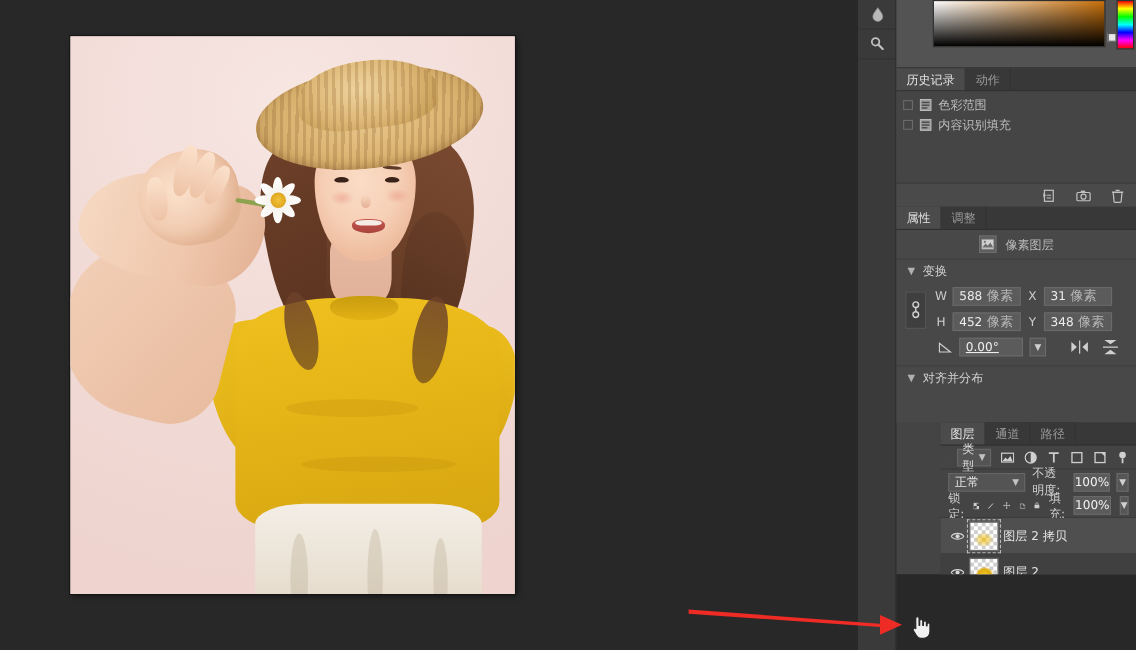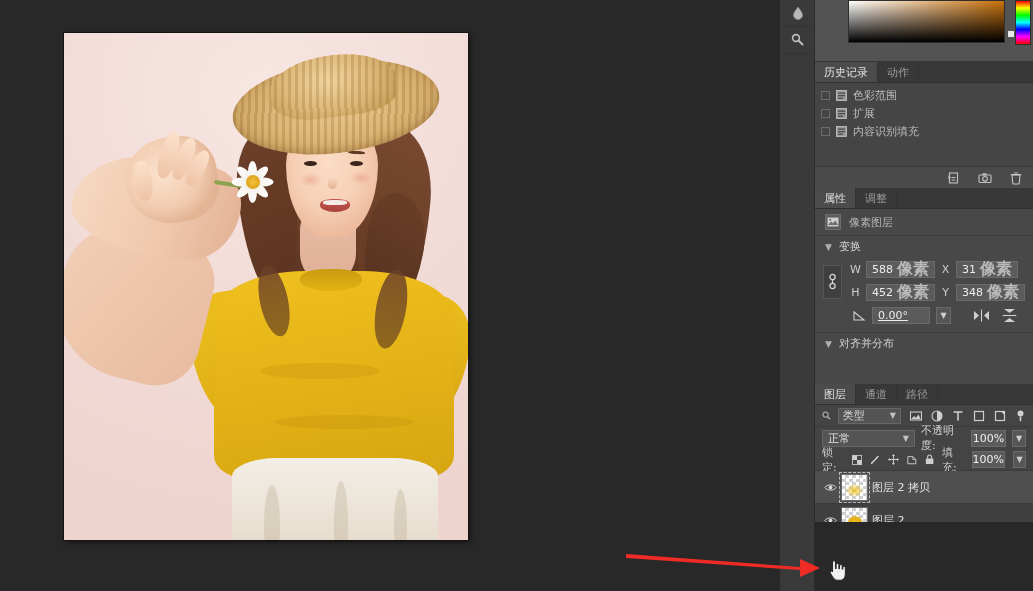--- a/index.html
+++ b/index.html
@@ -293,21 +293,21 @@
     height: 22px; background: #4a4a4a;
     display: flex; align-items: center; justify-content: flex-end;
     gap: 17px; padding-right: 10px;
     border-top: 1px solid #3a3a3a;
   }
 
   
   #properties-panel { height: 196px; display: flex; flex-direction: column; background: #484848; }
   .prop-head {
     height: 26px; display: flex; align-items: center; gap: 8px;
-    padding: 0 10px; color: #b8b8b8;
+    padding: 0 10px; color: #b8b8b8; justify-content: center;
   }
   .prop-badge {
     width: 16px; height: 16px; background: #5d5d5d;
     border: 1px solid #6d6d6d; display: flex;
     align-items: center; justify-content: center;
   }
   .section-row {
     height: 22px; display: flex; align-items: center; gap: 7px;
     padding: 0 10px; color: #d2d2d2; font-size: 11px;
     border-top: 1px solid #3f3f3f;
@@ -320,34 +320,34 @@
     margin-top: 4px;
   }
   .field-grid { flex: 1; }
   .field-line { display: flex; align-items: center; gap: 5px; margin-bottom: 6px; }
   .flabel { width: 11px; text-align: center; color: #cdcdcd; font-size: 11px; }
   .finput {
     background: #5b5b5b; border: 1px solid #6a6a6a; height: 17px;
     display: flex; align-items: center; gap: 4px; padding: 0 5px;
     min-width: 62px; color: #ededed; font-size: 11px;
   }
-  .funit { color: #b9b9b9; font-size: 16px; font-weight: bold; }
+  .funit { color: #b9b9b9; font-size: 12px; }
   .angle-line { display: flex; align-items: center; gap: 6px; padding-left: 3px; }
   .angle-input {
     background: #5b5b5b; border: 1px solid #6a6a6a; height: 17px; width: 58px;
     display: flex; align-items: center; padding: 0 5px; color: #ededed; font-size: 11px; text-decoration: underline;
   }
   .mini-caret {
     width: 15px; height: 17px; background: #565656; border: 1px solid #6a6a6a;
     display: flex; align-items: center; justify-content: center; font-size: 8px; color: #cfcfcf;
   }
   .flip-group { display: flex; align-items: center; gap: 12px; margin-left: 16px; }
 
   
-  #layers-panel { flex: 1; display: flex; flex-direction: column; background: #444444; min-height: 0; }
+  #layers-panel { flex: 1; display: flex; flex-direction: column; background: #444444; min-height: 0; margin-left: 40px; }
   .lay-filter {
     height: 22px; display: flex; align-items: center; gap: 7px; padding: 0 7px;
     border-bottom: 1px solid #3b3b3b;
   }
   .type-select {
     background: #545454; border: 1px solid #666; height: 16px; width: 76px;
     display: flex; align-items: center; gap: 4px; padding: 0 4px;
     font-size: 11px; color: #dcdcdc;
   }
   .type-select .caret { margin-left: auto; font-size: 8px; color: #c2c2c2; }
@@ -492,30 +492,20 @@
           <span class="hist-check"></span>
           <svg class="hist-icon" width="11" height="11" viewBox="0 0 11 11">
             <rect x="0.5" y="0.5" width="10" height="10" fill="#9b9b9b" stroke="#c6c6c6" stroke-width="0.8"></rect>
             <rect x="2" y="2.5" width="7" height="1.3" fill="#4a4a4a"></rect>
             <rect x="2" y="5" width="7" height="1.3" fill="#4a4a4a"></rect>
             <rect x="2" y="7.5" width="5" height="1.3" fill="#4a4a4a"></rect>
           </svg>
           <span>色彩范围</span>
         </div>
 
-        <div class="hist-row">
-          <span class="hist-check"></span>
-          <svg class="hist-icon" width="11" height="11" viewBox="0 0 11 11">
-            <rect x="0.5" y="0.5" width="10" height="10" fill="#9b9b9b" stroke="#c6c6c6" stroke-width="0.8"></rect>
-            <rect x="2" y="2.5" width="7" height="1.3" fill="#4a4a4a"></rect>
-            <rect x="2" y="5" width="7" height="1.3" fill="#4a4a4a"></rect>
-            <rect x="2" y="7.5" width="5" height="1.3" fill="#4a4a4a"></rect>
-          </svg>
-          <span>扩展</span>
-        </div>
 
         <div class="hist-row">
           <span class="hist-check"></span>
           <svg class="hist-icon" width="11" height="11" viewBox="0 0 11 11">
             <rect x="0.5" y="0.5" width="10" height="10" fill="#9b9b9b" stroke="#c6c6c6" stroke-width="0.8"></rect>
             <rect x="2" y="2.5" width="7" height="1.3" fill="#4a4a4a"></rect>
             <rect x="2" y="5" width="7" height="1.3" fill="#4a4a4a"></rect>
             <rect x="2" y="7.5" width="5" height="1.3" fill="#4a4a4a"></rect>
           </svg>
           <span>内容识别填充</span>

